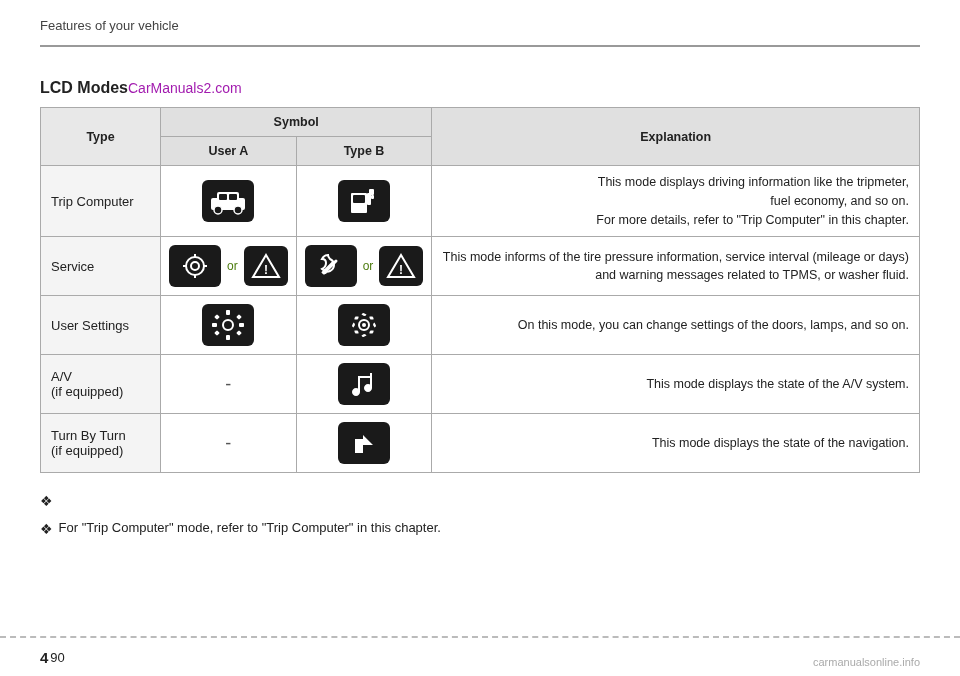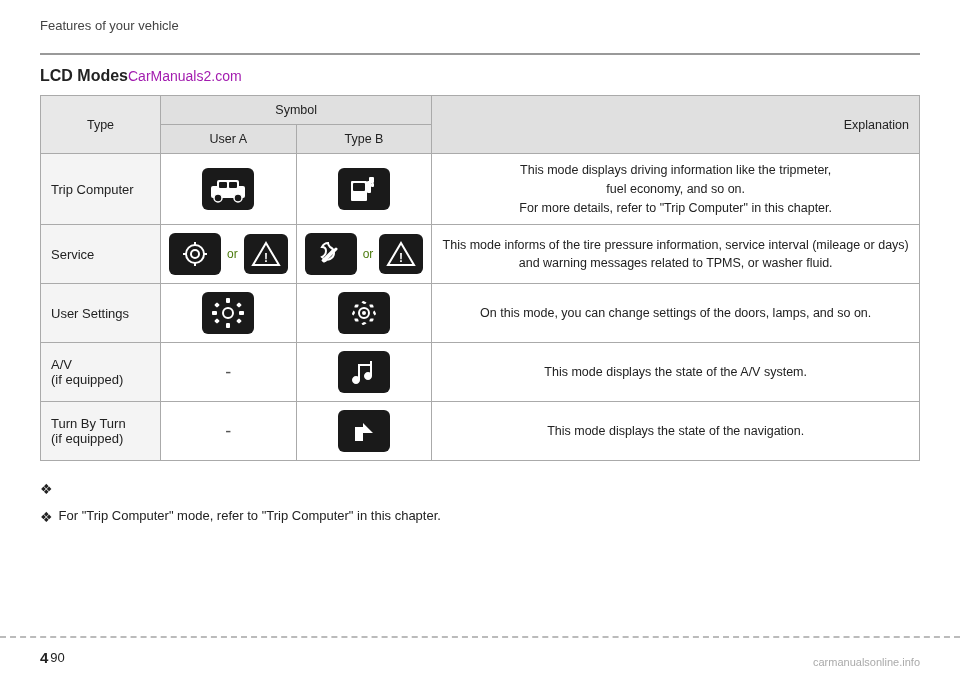--- a/index.html
+++ b/index.html
@@ -14,22 +14,22 @@
     }
 
     .page-container {
       padding: 18px 40px 60px 40px;
     }
 
     .header-bar {
       display: flex;
       align-items: center;
       border-bottom: 2px solid #999;
-      padding-bottom: 20px;
-      margin-bottom: 12px;
+      padding-bottom: 12px;
+      margin-bottom: 32px;
     }
 
     .header-title {
       font-size: 13px;
       color: #444;
     }
 
     .section-title {
       font-size: 18px;
       font-weight: bold;
@@ -60,51 +60,51 @@
 
     th, td {
       border: 1px solid #aaa;
       padding: 7px 10px;
       vertical-align: middle;
       text-align: center;
     }
 
     th {
       background: #e0e0e0;
-      font-weight: normal;
+      font-weight: bold;
       font-size: 12.5px;
     }
 
     .col-modes {
       width: 120px;
       background: #e8e8e8;
     }
 
     .col-type-a, .col-type-b {
       width: 130px;
     }
 
     .col-explanation {
-      text-align: right;
+      text-align: center;
       width: auto;
     }
 
     td.modes-cell {
       background: #f4f4f4;
       font-size: 13px;
       text-align: left;
     }
 
     td.symbol-cell {
       background: #fff;
       padding: 6px;
     }
 
     td.explanation-cell {
-      text-align: center;
+      text-align: right;
       font-size: 12.5px;
       background: #fff;
       line-height: 1.5;
     }
 
     .icon-box {
       display: inline-flex;
       align-items: center;
       justify-content: center;
       background: #1a1a1a;

